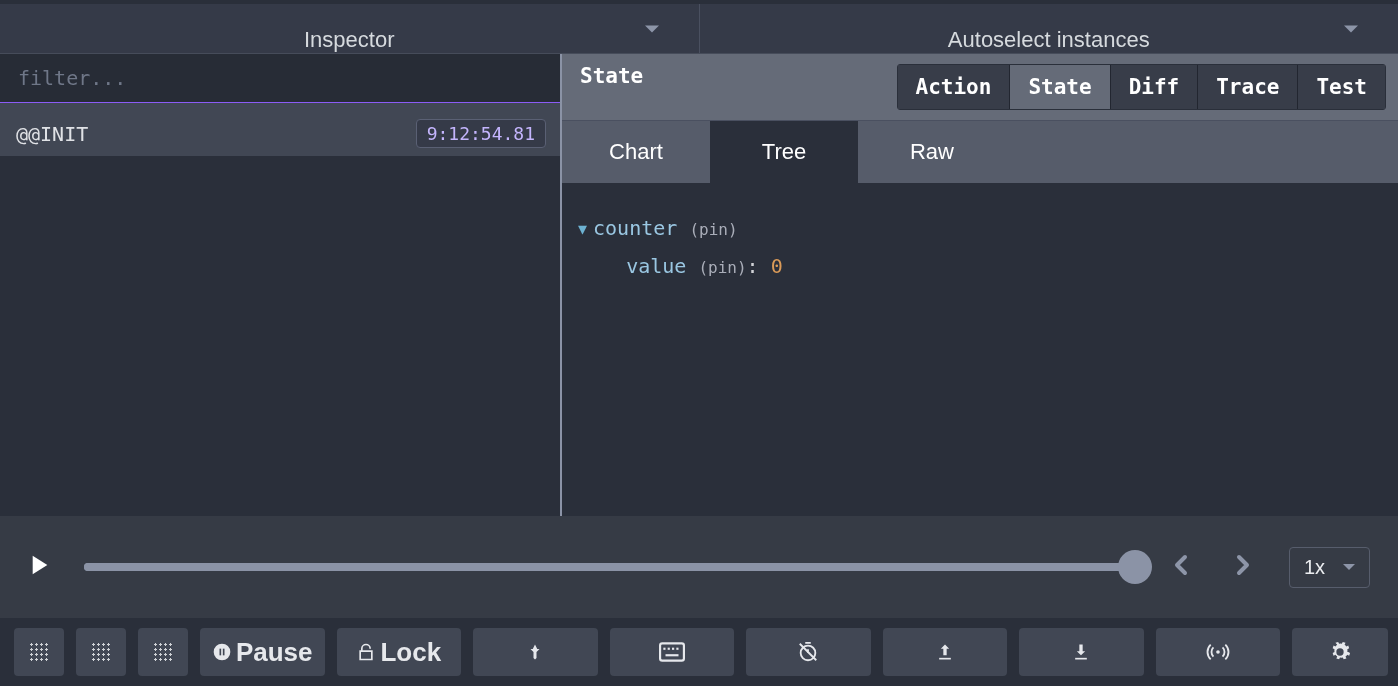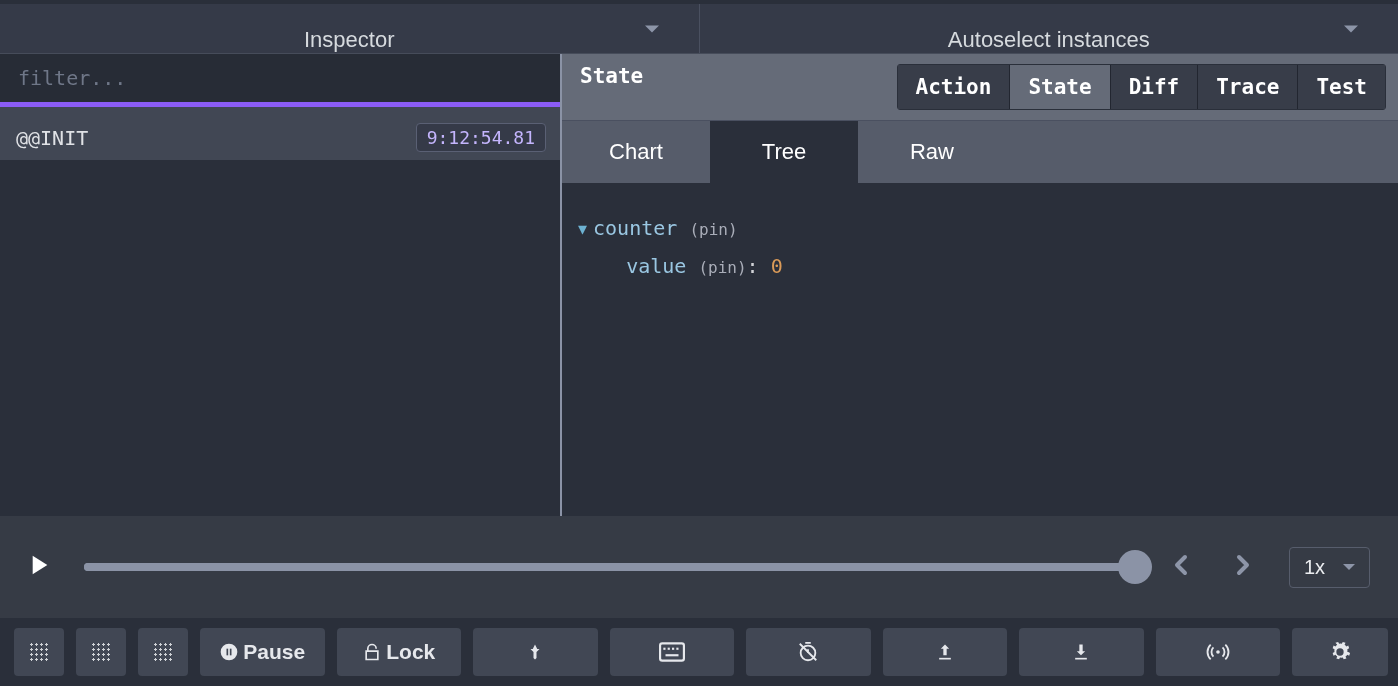--- a/index.html
+++ b/index.html
@@ -26,21 +26,21 @@
       width: 0; height: 0;
       border-left: 7px solid transparent; border-right: 7px solid transparent;
       border-top: 7px solid #8d95a8;
     }
     .main { flex: 1; display: flex; min-height: 0; }
     .left-panel {
       width: 562px; background: #2a2f3a; display: flex; flex-direction: column;
       border-right: 2px solid #8b93a6;
     }
     .filter-input {
-      background: #272c36; border: none; border-bottom: 5px solid #8b5cf6;
+      background: #272c36; border: none; border-bottom: 1px solid #8b5cf6;
       color: #aeb5c4; font-family: "SFMono-Regular", Consolas, monospace;
       font-size: 20px; padding: 12px 18px; outline: none;
     }
     .filter-input::placeholder { color: #6f7788; }
     .action-row {
       display: flex; align-items: center; justify-content: space-between;
       padding: 16px 14px 8px 16px; background: #414754;
       font-family: "SFMono-Regular", Consolas, monospace;
     }
     .action-name { font-size: 20px; color: #e0e2e6; }
@@ -96,21 +96,21 @@
       border:1px solid #575d6c; border-radius:4px; padding:8px 14px;
       font-size:20px; color:#ebedf0; background:#363b45;
     }
     .speed-caret { width:0;height:0;border-left:6px solid transparent;border-right:6px solid transparent;border-top:6px solid #8d95a8; }
     .footer {
       display:flex; gap:12px; padding:10px 10px 10px 14px;
       background:#2a2f3a;
     }
     .fbtn {
       flex:1; display:flex; align-items:center; justify-content:center; gap:4px;
-      background:#414754; color:#e6e8ec; font-weight:700; font-size:21px;
+      background:#414754; color:#e6e8ec; font-weight:700; font-size:26px;
       border-radius:4px; height:48px; cursor:pointer;
     }
     .fbtn.small { flex:0 0 50px; }
     .fbtn svg { fill:#e6e8ec; }
     .grid-icon { width:20px; height:20px; background-image:
       radial-gradient(#e0e2e6 1.2px, transparent 1.2px);
       background-size: 5px 5px; opacity:0.9; }
   </style>
 </head>
 <body>

